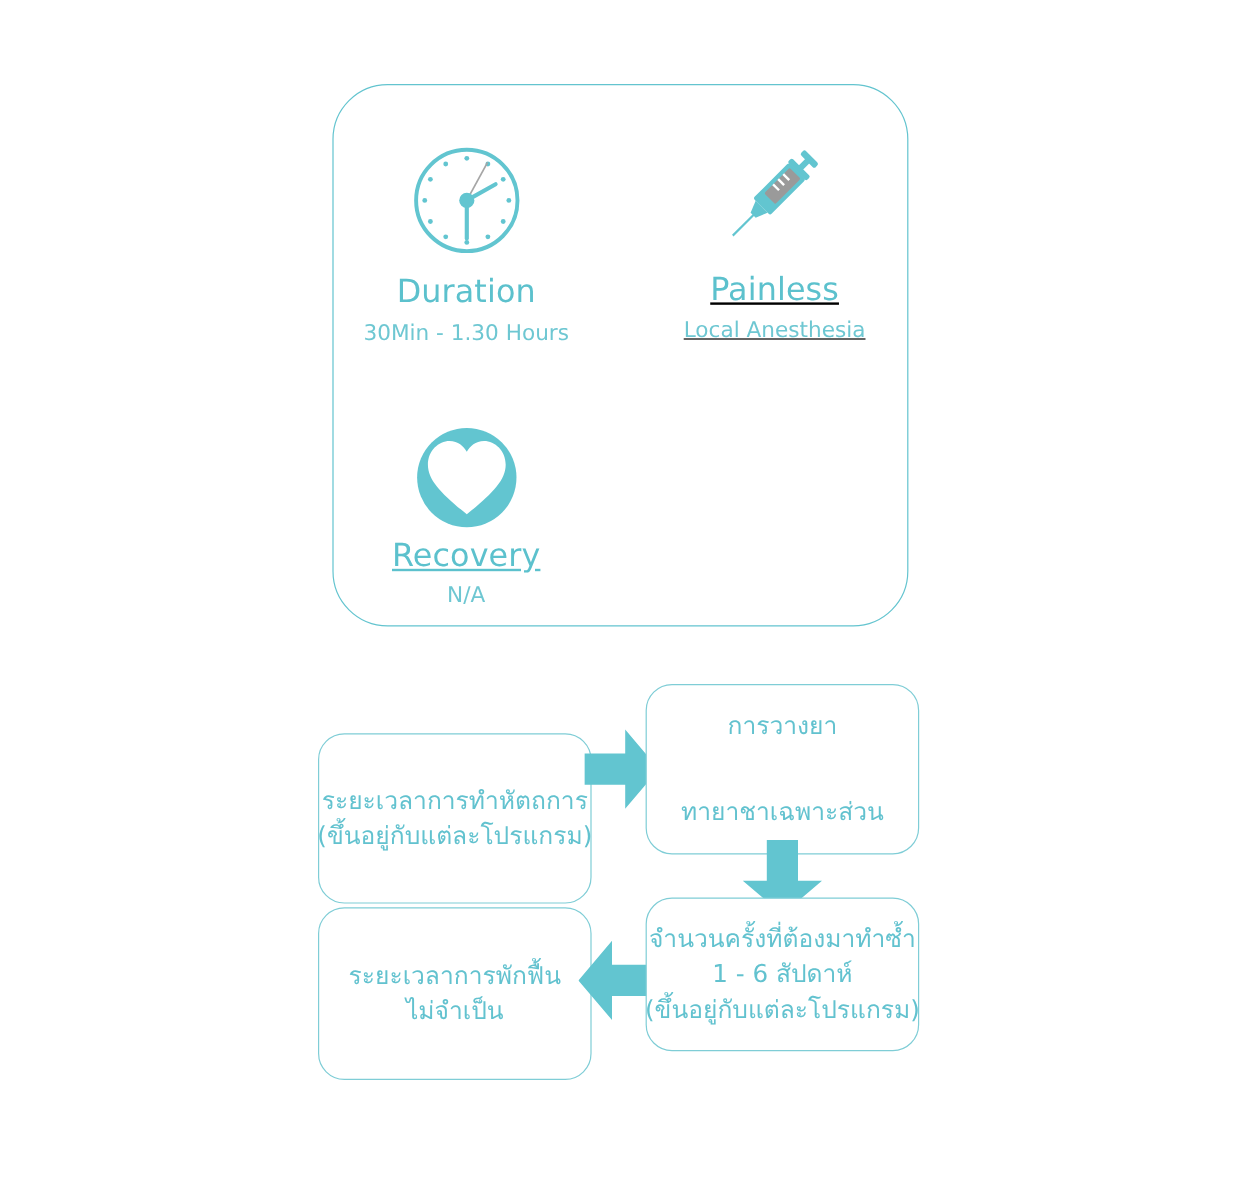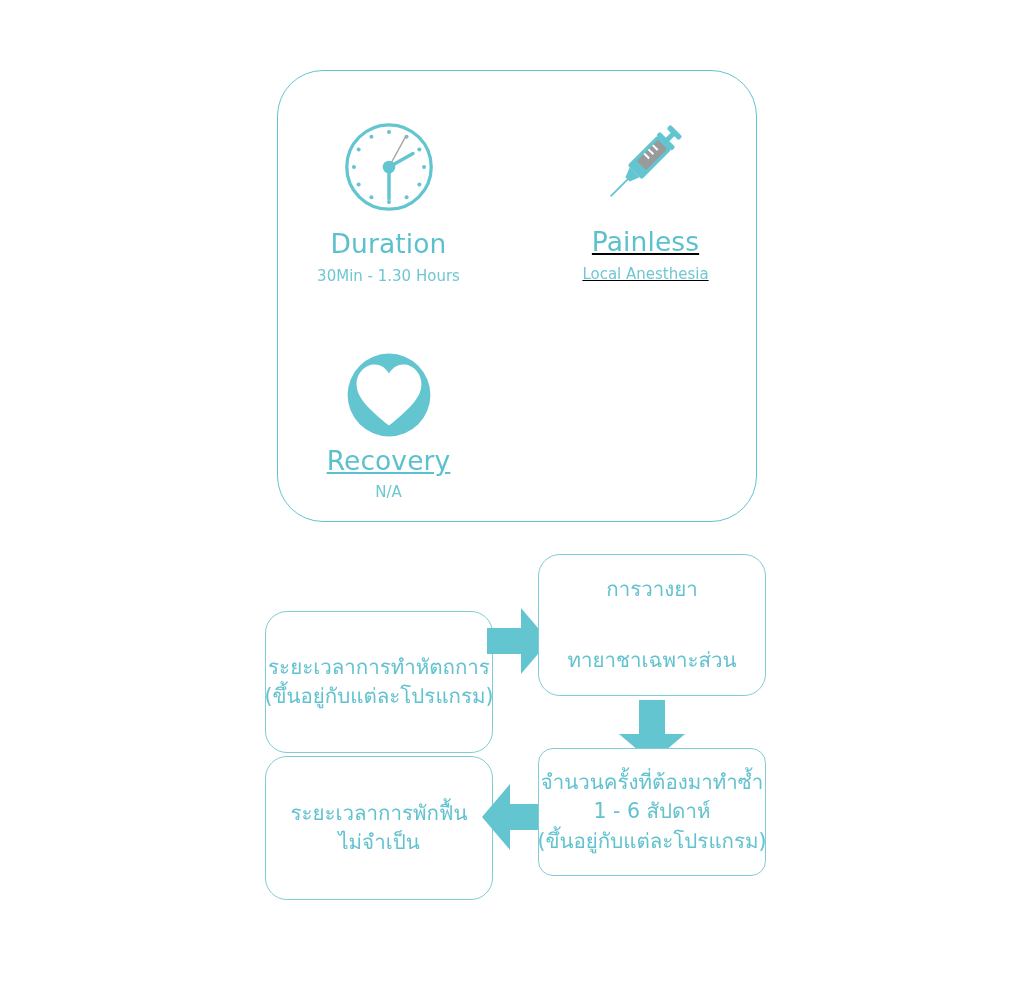--- a/index.html
+++ b/index.html
@@ -64,21 +64,21 @@
   .feature-title {
     color: #5cc1cd;
     font-size: 26.5px;
     font-weight: 400;
     letter-spacing: 0.1px;
     line-height: 1;
   }
 
   .feature-sub {
     color: #6ec7d2;
-    font-size: 15px;
+    font-size: 18px;
     font-weight: 400;
     line-height: 1;
     margin-top: 11px;
   }
 
   .feature.duration .icon-slot { height: 106px; }
   .feature.duration .feature-title { margin-top: 16px; }
 
   .feature.painless .icon-slot { height: 106px; }
   .feature.painless .feature-title { margin-top: 18px; }
@@ -112,23 +112,23 @@
 
   .flow-line {
     color: #62c2cf;
     font-size: 20.5px;
     line-height: 1.42;
     white-space: nowrap;
     text-align: center;
   }
 
   #box-duration { left: 265px; top: 570px; width: 228px; height: 142px; margin-top: 41px; }
-  #box-anesth   { left: 538px; top: 554px; width: 228px; height: 142px; gap: 41px; }
+  #box-anesth   { left: 538px; top: 570px; width: 228px; height: 142px; gap: 41px; }
   #box-recovery { left: 265px; top: 756px; width: 228px; height: 144px; }
-  #box-repeat   { left: 538px; top: 748px; width: 228px; height: 128px; border-radius: 15px; }
+  #box-repeat   { left: 538px; top: 748px; width: 228px; height: 128px; }
 
   .arrow {
     position: absolute;
     pointer-events: auto;
   }
 
   #arrow-right { left: 487px; top: 602px; width: 62px; height: 78px; }
   #arrow-down  { left: 613px; top: 700px; width: 78px; height: 62px; }
   #arrow-left  { left: 482px; top: 778px; width: 62px; height: 78px; }
 </style>

